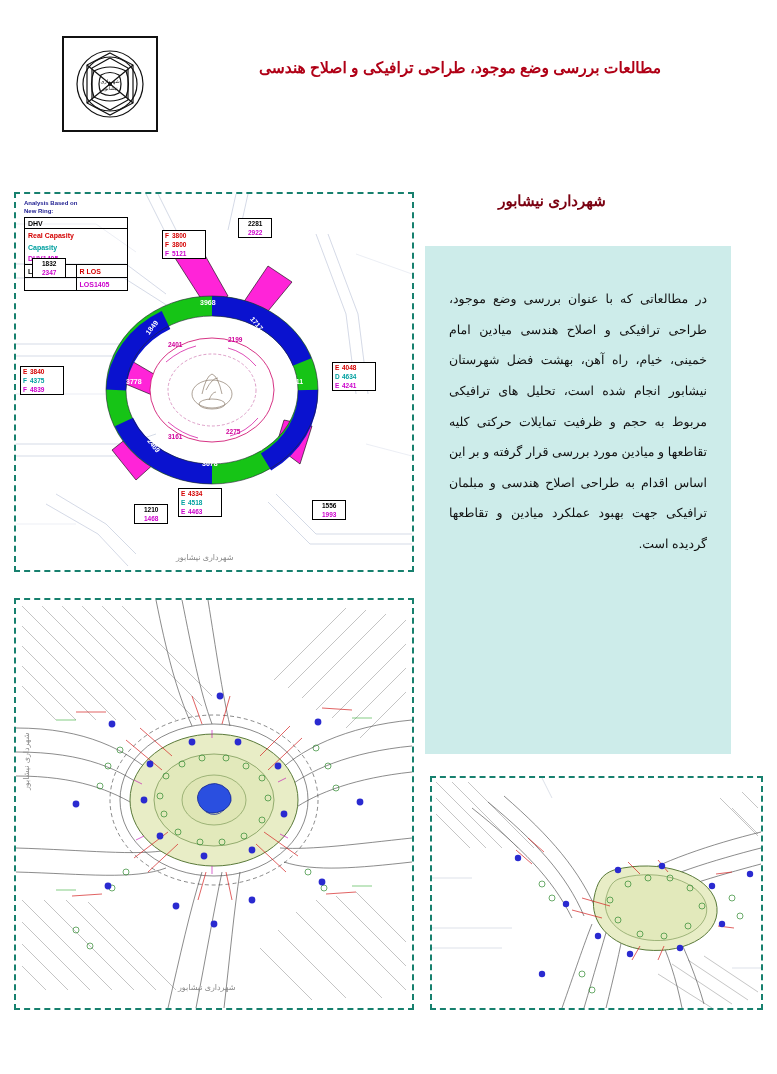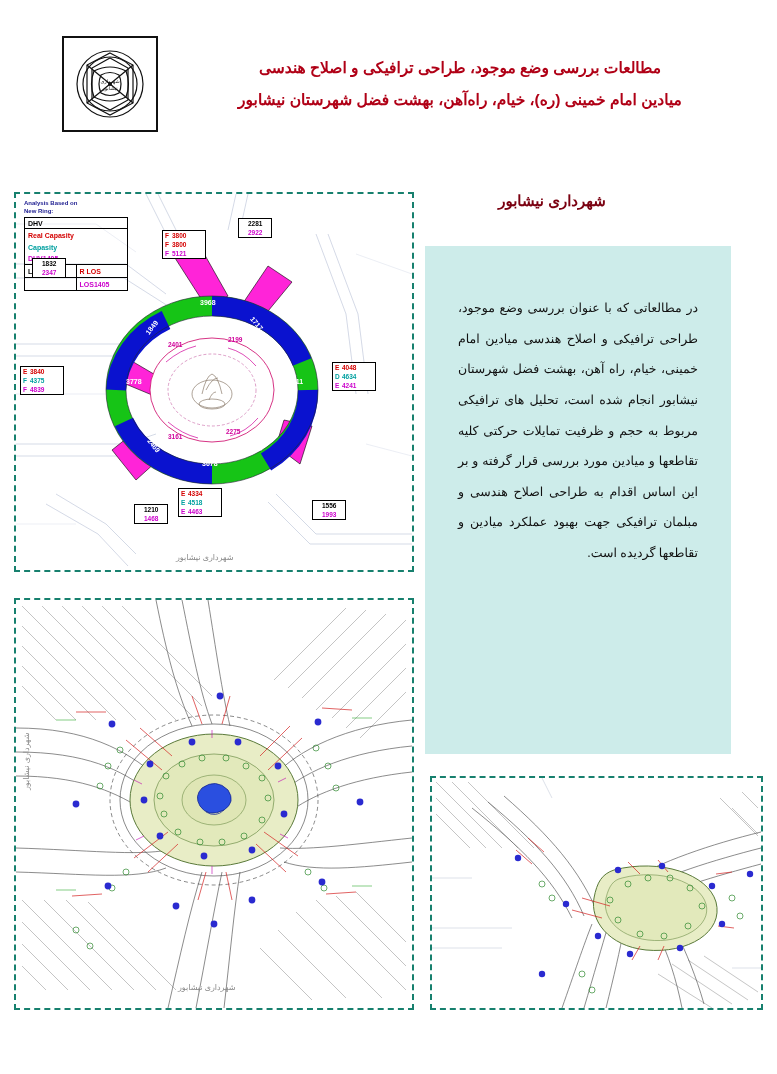--- a/index.html
+++ b/index.html
@@ -10,21 +10,21 @@
   .logo-box{position:absolute;left:62px;top:36px;width:96px;height:96px;border:2px solid #111;box-sizing:border-box;
             display:flex;align-items:center;justify-content:center;background:#fff;}
   .logo-inner{width:78px;height:78px;position:relative;}
   .logo-caption{position:absolute;left:50%;top:50%;transform:translate(-50%,-50%);font-size:5px;color:#111;text-align:center;line-height:1.3;}
   .title-block{position:absolute;left:180px;top:52px;width:560px;text-align:center;direction:rtl;}
   .title-line{color:#b00016;font-weight:bold;font-size:15.5px;line-height:2.05;letter-spacing:0;}
 
   
   .muni-title{position:absolute;right:60px;top:192px;width:330px;text-align:center;color:#7a0010;font-weight:bold;font-size:15px;direction:rtl;}
   .text-panel{position:absolute;left:425px;top:246px;width:306px;height:508px;background:#cdecea;}
-  .text-panel p{margin:13px;padding:34px 20px 0 20px;direction:rtl;text-align:justify;color:#111;font-size:12.5px;line-height:2.45;}
+  .text-panel p{margin:4px;padding:34px 20px 0 20px;direction:rtl;text-align:justify;color:#111;font-size:12.5px;line-height:2.45;}
 
   
   .frame{position:absolute;border:2px dashed #17806e;background:#ffffff;box-sizing:border-box;}
   #frame-analysis{left:14px;top:192px;width:400px;height:380px;}
   #frame-plan-main{left:14px;top:598px;width:400px;height:412px;}
   #frame-plan-small{left:430px;top:776px;width:333px;height:234px;}
 
   .watermark{position:absolute;font-size:8px;color:#8a8a8a;direction:rtl;}
 
   
@@ -69,21 +69,20 @@
       </svg>
       <div class="logo-caption">
         <div>شهرداری</div>
         <div>نیشابور</div>
       </div>
     </div>
   </div>
 
   <div class="title-block">
     <div class="title-line">مطالعات بررسی وضع موجود، طراحی ترافیکی و اصلاح هندسی</div>
-    <div class="title-line">میادین امام خمینی (ره)، خیام، راه‌آهن، بهشت فضل شهرستان نیشابور</div>
   </div>
 </div>
 
 <div class="muni-title">شهرداری نیشابور</div>
 
 <div class="text-panel">
   <p>در مطالعاتی که با عنوان بررسی وضع موجود، طراحی ترافیکی و اصلاح هندسی میادین امام خمینی، خیام، راه آهن، بهشت فضل شهرستان نیشابور انجام شده است، تحلیل های ترافیکی مربوط به حجم و ظرفیت تمایلات حرکتی کلیه تقاطعها  و میادین مورد بررسی قرار گرفته و بر این اساس اقدام به طراحی اصلاح هندسی و مبلمان ترافیکی جهت بهبود عملکرد میادین و تقاطعها گردیده است.</p>
 </div>
 
 <div class="frame" id="frame-analysis">

